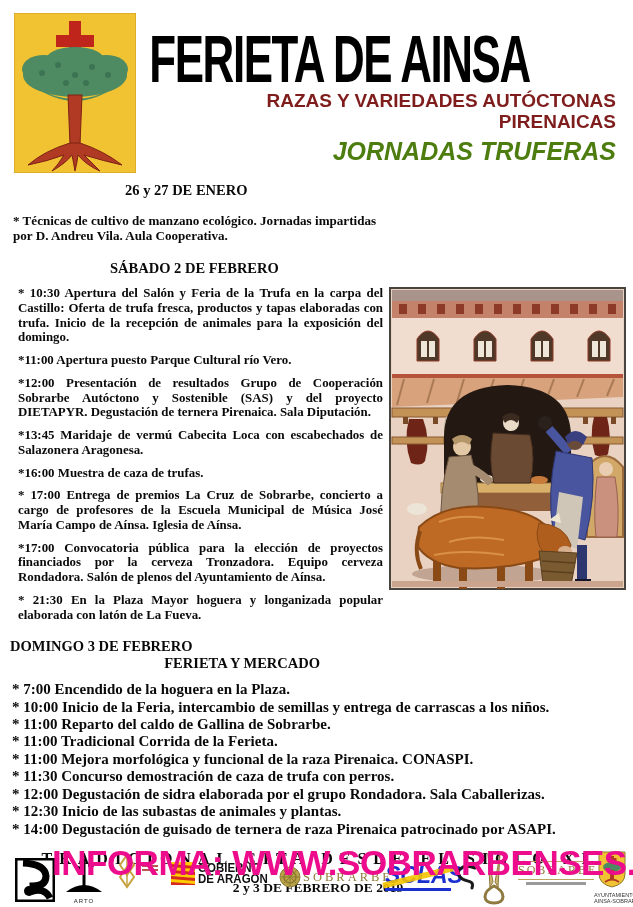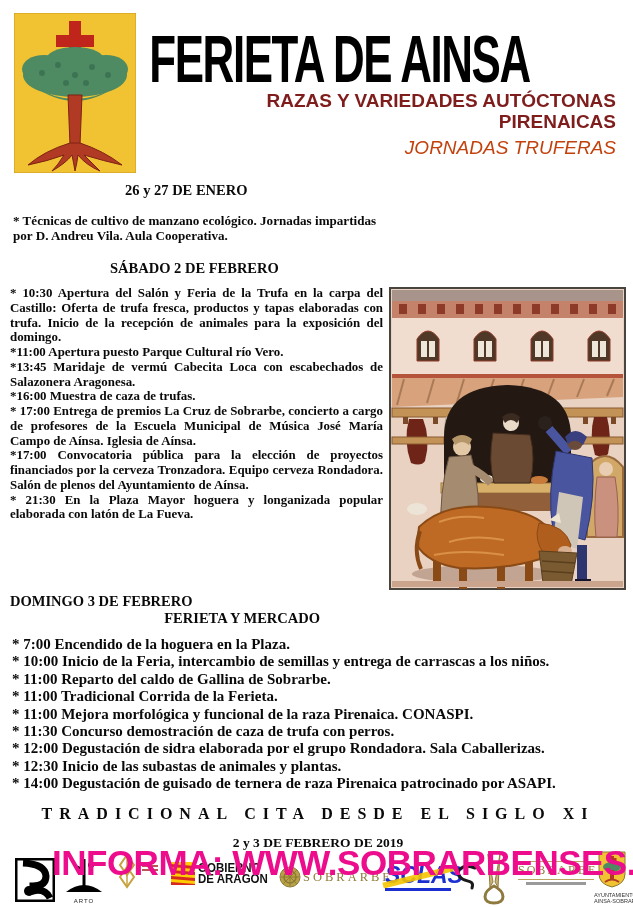--- a/index.html
+++ b/index.html
@@ -6,30 +6,30 @@
   .page{position:relative;width:633px;height:907px;background:#fff;margin:0 auto;
         font-family:"Liberation Serif",serif;color:#0a0a0a;overflow:hidden;}
 
   
   .crest-box{position:absolute;left:14px;top:13px;width:122px;height:160px;}
   .header-text{position:absolute;left:0;top:24px;width:616px;text-align:right;}
   .main-title{font-family:"Liberation Sans",sans-serif;font-weight:700;font-size:61px;
               letter-spacing:-2px;line-height:66px;transform:scaleX(.72) scaleY(1.1);
               transform-origin:50% 20%;white-space:nowrap;color:#000;}
   .sub1,.sub2{font-family:"Liberation Sans",sans-serif;font-weight:700;font-size:19px;line-height:21px;color:#7f1d1d;}
-  .sub3{font-family:"Liberation Sans",sans-serif;font-weight:400;font-style:italic;font-size:19px;margin-top:5px;color:#c2410c;}
+  .sub3{font-family:"Liberation Sans",sans-serif;font-weight:700;font-style:italic;font-size:25px;margin-top:5px;color:#4d7c0f;}
 
   
   .main{position:absolute;left:10px;top:180px;width:616px;}
   .sec-head{font-size:14.5px;font-weight:700;margin:0;}
   .h-enero{margin:2px 0 14px 115px;}
   .enero-item{width:372px;margin:0 0 0 3px;font-weight:700;font-size:13.1px;line-height:15px;}
   .h-sabado{margin:17px 0 9px 100px;}
   .satblock{overflow:visible;}
-  .satblock p{margin:0;font-weight:700;font-size:12.9px;line-height:14.75px;text-align:justify;}
+  .satblock p{margin:8px;font-weight:700;font-size:12.9px;line-height:14.75px;text-align:justify;}
   .medieval{float:right;width:237px;height:303px;margin:1px 0 3px 6px;}
   .h-domingo{clear:both;width:310px;text-align:left;margin:16px 0 0 0;}
   .h-domingo2{width:310px;text-align:right;margin:0 0 10px 0;}
   .sunblock p{margin:0 0 2px 2px;font-weight:700;font-size:15px;line-height:15.4px;white-space:nowrap;}
   .closing{ text-align:center;margin-top:13px;}
   .closing-l1{font-size:16px;font-weight:700;letter-spacing:7px;}
   .closing-l2{font-size:13.5px;font-weight:700;margin-top:12px;}
 
   
   .footer{position:absolute;left:0;top:848px;width:633px;height:59px;}
@@ -245,20 +245,21 @@
             <line x1="153" y1="274" x2="186" y2="276"></line>
               <line x1="153" y1="284" x2="184" y2="286"></line>
           </g>
 
           <rect x="3" y="294" width="231" height="6" fill="#caa48c"></rect>
         </svg>
       </div>
 
       <p>* 10:30 Apertura del Salón y Feria de la Trufa en la carpa del Castillo: Oferta de trufa fresca, productos y tapas elaboradas con trufa. Inicio de la recepción de animales para la exposición del domingo.</p>
       <p>*11:00  Apertura puesto Parque Cultural río Vero.</p>
+      <p>*12:00 Presentación de resultados Grupo de Cooperación Sobrarbe Autóctono y Sostenible (SAS) y del proyecto DIETAPYR. Degustación de ternera Pirenaica. Sala Diputación.</p>
       <p>*13:45  Maridaje de vermú  Cabecita Loca con escabechados de Salazonera Aragonesa.</p>
       <p>*16:00  Muestra de caza de trufas.</p>
       <p>* 17:00  Entrega de premios La Cruz de Sobrarbe, concierto a cargo de profesores de la  Escuela Municipal de Música José María Campo de Aínsa. Iglesia de Aínsa.</p>
       <p>*17:00 Convocatoria pública para la elección de proyectos financiados por la cerveza Tronzadora. Equipo cerveza Rondadora. Salón de plenos del Ayuntamiento de Aínsa.</p>
       <p>* 21:30  En la Plaza Mayor hoguera y longanizada popular  elaborada con latón de La Fueva.</p>
     </div>
 
     <h3 class="sec-head h-domingo">DOMINGO 3  DE FEBRERO</h3>
     <h3 class="sec-head h-domingo2">FERIETA Y MERCADO</h3>
 

